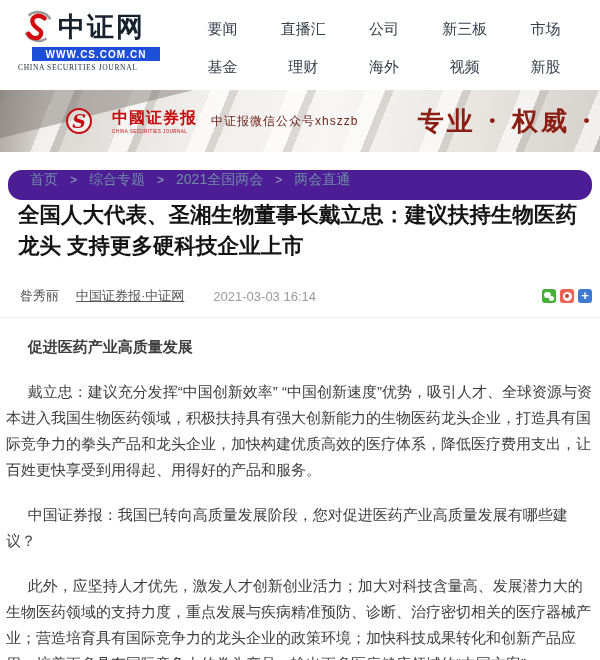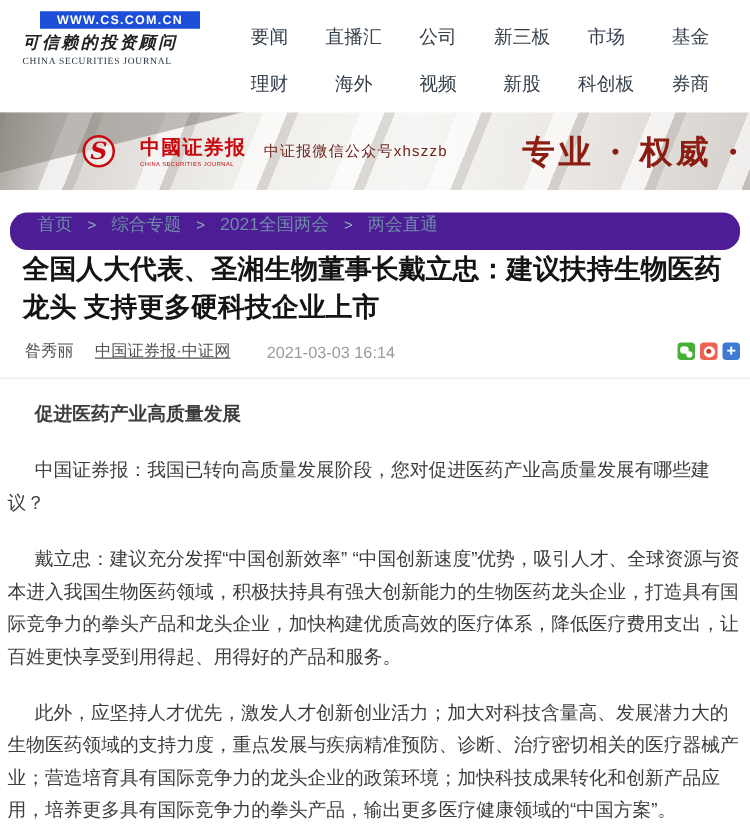--- a/index.html
+++ b/index.html
@@ -9,21 +9,21 @@
   
   .header { height:90px; background:#fff; display:flex; align-items:flex-start; padding:8px 10px 0 18px; }
   .logo-block { width:150px; flex:0 0 150px; cursor:pointer; }
   .logo-top { display:flex; align-items:center; }
   .s-icon { width:40px; height:38px; flex:0 0 40px; }
   .site-name { font-size:27px; font-weight:bold; color:#16222e; letter-spacing:2px; font-family:"Liberation Serif", serif; }
   .url-bar { background:#1d4ed8; color:#fff; font-weight:bold; font-size:10px; letter-spacing:1px; text-align:center; padding:2px 0 1px 0; margin:1px 0 2px 14px; width:128px; }
   .tagline { font-family:"DejaVu Serif", serif; font-style:italic; font-weight:bold; font-size:13.5px; color:#222; letter-spacing:2px; }
   .tagline-en { font-family:"Liberation Serif", serif; font-size:7.6px; color:#1c2b3a; letter-spacing:0.6px; margin-top:1px; }
 
-  .nav { flex:1; display:grid; grid-template-columns:repeat(6,1fr); grid-row-gap:19px; padding:12px 4px 0 14px; }
+  .nav { flex:1; display:grid; grid-template-columns:repeat(5,1fr); grid-row-gap:19px; padding:12px 4px 0 14px; }
   .nav a { text-decoration:none; color:#353f4b; font-size:15px; text-align:center; cursor:pointer; }
 
   
   .banner { position:relative; height:62px; overflow:hidden; cursor:pointer;
     background:linear-gradient(100deg,#a9a39d 0%,#d8d5d1 8%,#efedea 30%,#f7f6f4 55%,#e7e4e0 80%,#d4d0cb 100%); }
   .banner::before { content:""; position:absolute; inset:-30px -60px;
     background:repeating-linear-gradient(112deg, rgba(255,255,255,0) 0 46px, rgba(255,255,255,0.65) 46px 64px, rgba(150,144,138,0.28) 64px 72px);
   }
   .banner::after { content:""; position:absolute; left:-40px; top:-34px; width:300px; height:54px; background:rgba(120,113,106,0.45); transform:rotate(-14deg); }
   .banner-inner { position:relative; z-index:2; display:flex; align-items:center; height:100%; padding:0 6px 0 66px; }
@@ -36,21 +36,21 @@
   .slogan { margin-left:auto; font-family:"DejaVu Serif", serif; font-weight:bold; font-size:26px; color:#8b1d12; letter-spacing:3px; white-space:nowrap; }
 
   
   .crumb-wrap { padding:18px 8px 0 8px; background:#fff; }
   .crumbs { background:#4c1d95; border-radius:14px; height:30px; display:flex; align-items:center; padding:0 4px 11px 22px; font-size:14px; color:#6f8ca6; }
   .crumbs a { color:#6f8ca6; text-decoration:none; cursor:pointer; }
   .crumb-sep { margin:0 12px; color:#93aabc; font-size:12px; }
 
   
   .title { padding:0 18px; font-size:21.5px; line-height:31px; font-weight:bold; color:#141414; }
-  .byline { display:flex; align-items:center; padding:0 8px 0 20px; margin-top:10px; font-size:13px; color:#555; }
+  .byline { display:flex; align-items:center; padding:0 8px 0 20px; margin-top:25px; font-size:13px; color:#555; }
   .byline .source { margin-left:17px;text-decoration:underline; }
   .byline .date { margin-left:29px; color:#9b9b9b; }
   .share { margin-left:auto; display:flex; align-items:center; gap:4px; }
   .share-btn { width:14px; height:14px; border-radius:3px; cursor:pointer; position:relative; display:flex; align-items:center; justify-content:center; }
   .share-wechat { background:#45b035; }
   .share-wechat .bubble1 { position:absolute; left:2px; top:3px; width:7px; height:6px; background:#fff; border-radius:3px; }
   .share-wechat .bubble2 { position:absolute; right:2px; bottom:2px; width:5.5px; height:5px; background:#fff; border-radius:2.5px; }
   .share-weibo { background:#ef6253; }
   .share-weibo .eye-outer { width:9px; height:9px; background:#fff; border-radius:50%; display:flex; align-items:center; justify-content:center; }
   .share-weibo .eye-inner { width:4px; height:4px; background:#d33a2a; border-radius:50%; }
@@ -60,22 +60,31 @@
 
   .body-text { padding:0 6px; margin-top:-3px; }
   .body-text p { font-size:15px; line-height:26px; color:#3d3d3d; text-indent:1.45em; margin-top:19px; }
   .subhead { font-weight:bold; color:#1d1d1d; }
 </style>
 </head>
 <body>
 
 <div class="header">
   <div class="logo-block">
+    <div class="logo-top">
+      <span class="s-icon">
+        <svg viewBox="0 0 40 40" width="40" height="38">
+          <path d="M33 12 A15 15 0 0 0 10 8" stroke="#9a9a9a" stroke-width="2.6" fill="none"></path>
+          <path d="M7 26 A15 15 0 0 0 29 32" stroke="#9a9a9a" stroke-width="2.6" fill="none"></path>
+          <path d="M27 11 C20 5, 11 10, 15 17 C19 24, 25 22, 23 28 C21 34, 12 32, 10 27" stroke="#d30b10" stroke-width="4.6" fill="none" stroke-linecap="round"></path>
+        </svg>
+      </span>
+      <span class="site-name">中证网</span>
+    </div>
     <div class="url-bar">WWW.CS.COM.CN</div>
-    <div class="tagline">可信赖的投资顾问</div>
     <div class="tagline-en">CHINA SECURITIES JOURNAL</div>
   </div>
   <div class="nav">
     <a>要闻</a>
     <a>直播汇</a>
     <a>公司</a>
     <a>新三板</a>
     <a>市场</a>
     <a>基金</a>
     <a>理财</a>
@@ -132,16 +141,16 @@
         </span>
     </span>
     <span class="share-btn share-plus">+</span>
   </span>
 </div>
 
 <div class="divider"></div>
 
 <div class="body-text">
   <p class="subhead">促进医药产业高质量发展</p>
+  <p>戴立忠：建议充分发挥“中国创新效率” “中国创新速度”优势，吸引人才、全球资源与资本进入我国生物医药领域，积极扶持具有强大创新能力的生物医药龙头企业，打造具有国际竞争力的拳头产品和龙头企业，加快构建优质高效的医疗体系，降低医疗费用支出，让百姓更快享受到用得起、用得好的产品和服务。</p>
   <p>中国证券报：我国已转向高质量发展阶段，您对促进医药产业高质量发展有哪些建议？</p>
-  <p>戴立忠：建议充分发挥“中国创新效率” “中国创新速度”优势，吸引人才、全球资源与资本进入我国生物医药领域，积极扶持具有强大创新能力的生物医药龙头企业，打造具有国际竞争力的拳头产品和龙头企业，加快构建优质高效的医疗体系，降低医疗费用支出，让百姓更快享受到用得起、用得好的产品和服务。</p>
   <p>此外，应坚持人才优先，激发人才创新创业活力；加大对科技含量高、发展潜力大的生物医药领域的支持力度，重点发展与疾病精准预防、诊断、治疗密切相关的医疗器械产业；营造培育具有国际竞争力的龙头企业的政策环境；加快科技成果转化和创新产品应用，培养更多具有国际竞争力的拳头产品，输出更多医疗健康领域的“中国方案”。</p>
 </div>
 
 </body></html>

